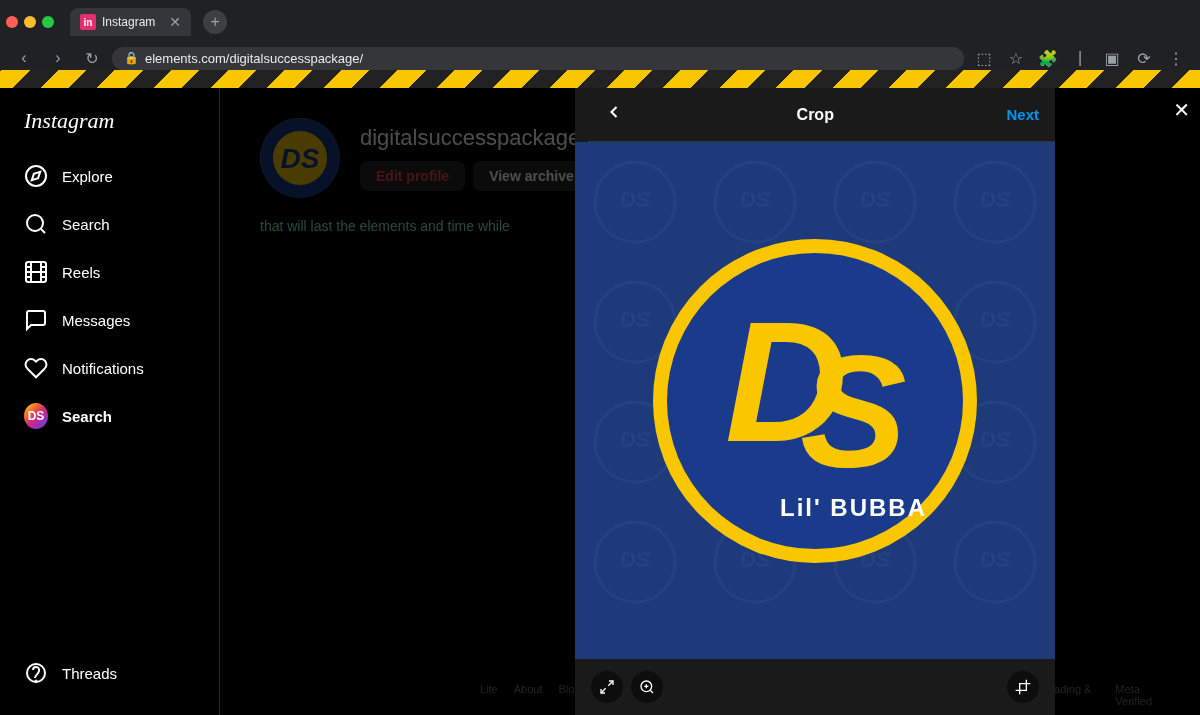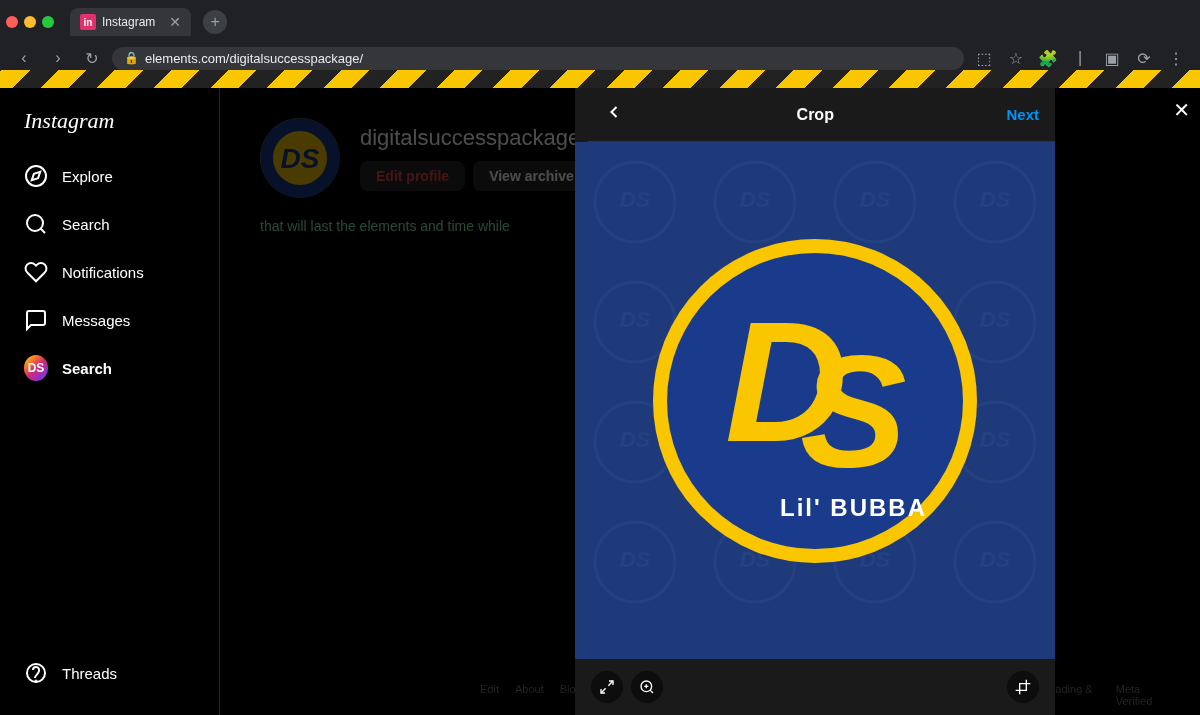--- a/index.html
+++ b/index.html
@@ -270,37 +270,52 @@
     <div class="sidebar-item">
       <div class="sidebar-icon">
         <svg width="24" height="24" viewBox="0 0 24 24" fill="none" stroke="white" stroke-width="2">
             <circle cx="11" cy="11" r="8"></circle>
             <line x1="21" y1="21" x2="16.65" y2="16.65"></line>
           </svg>
       </div>
       <span>Search</span>
     </div>
 
+    <div class="sidebar-item">
+      <div class="sidebar-icon">
+        <svg width="24" height="24" viewBox="0 0 24 24" fill="none" stroke="white" stroke-width="2">
+            <rect x="2" y="2" width="20" height="20" rx="2.18" ry="2.18"></rect>
+            <line x1="7" y1="2" x2="7" y2="22"></line>
+            <line x1="17" y1="2" x2="17" y2="22"></line>
+            <line x1="2" y1="12" x2="22" y2="12"></line>
+            <line x1="2" y1="7" x2="7" y2="7"></line>
+            <line x1="2" y1="17" x2="7" y2="17"></line>
+            <line x1="17" y1="17" x2="22" y2="17"></line>
+            <line x1="17" y1="7" x2="22" y2="7"></line>
+          </svg>
+      </div>
+      <span>Reels</span>
+    </div>
+
+    <div class="sidebar-item">
+      <div class="sidebar-icon">
+        <svg width="24" height="24" viewBox="0 0 24 24" fill="none" stroke="white" stroke-width="2">
+            <path d="M21 15a2 2 0 01-2 2H7l-4 4V5a2 2 0 012-2h14a2 2 0 012 2z"></path>
+          </svg>
+      </div>
+      <span>Messages</span>
+    </div>
 
     <div class="sidebar-item">
       <div class="sidebar-icon">
         <svg width="24" height="24" viewBox="0 0 24 24" fill="none" stroke="white" stroke-width="2">
             <path d="M20.84 4.61a5.5 5.5 0 00-7.78 0L12 5.67l-1.06-1.06a5.5 5.5 0 00-7.78 7.78l1.06 1.06L12 21.23l7.78-7.78 1.06-1.06a5.5 5.5 0 000-7.78z"></path>
           </svg>
       </div>
       <span>Notifications</span>
-    </div>
-
-    <div class="sidebar-item">
-      <div class="sidebar-icon">
-        <svg width="24" height="24" viewBox="0 0 24 24" fill="none" stroke="white" stroke-width="2">
-            <path d="M21 15a2 2 0 01-2 2H7l-4 4V5a2 2 0 012-2h14a2 2 0 012 2z"></path>
-          </svg>
-      </div>
-      <span>Messages</span>
     </div>
 
 
     <div class="sidebar-item active">
       <div class="sidebar-icon">
         <div class="profile-avatar">DS</div>
       </div>
       <span>Search</span>
     </div>
 
@@ -411,21 +426,21 @@
             <svg width="16" height="16" viewBox="0 0 24 24" fill="none" stroke="white" stroke-width="2">
                 <polyline points="23,7 17,7 17,17 7,17 7,23"></polyline>
                 <polyline points="1,17 7,17 7,7 17,7 17,1"></polyline>
               </svg>
           </button>
         </div>
       </div>
     </div>
 
     <div class="footer">
-      <a href="#">Edit</a>
+      <a href="#">Lite</a>
       <a href="#">About</a>
       <a href="#">Blog</a>
       <a href="#">Jobs</a>
       <a href="#">Help</a>
       <a href="#">API</a>
       <a href="#">Privacy</a>
       <a href="#">Terms</a>
       <a href="#">Locations</a>
       <a href="#">Instagram Lite</a>
       <a href="#">Threads</a>

